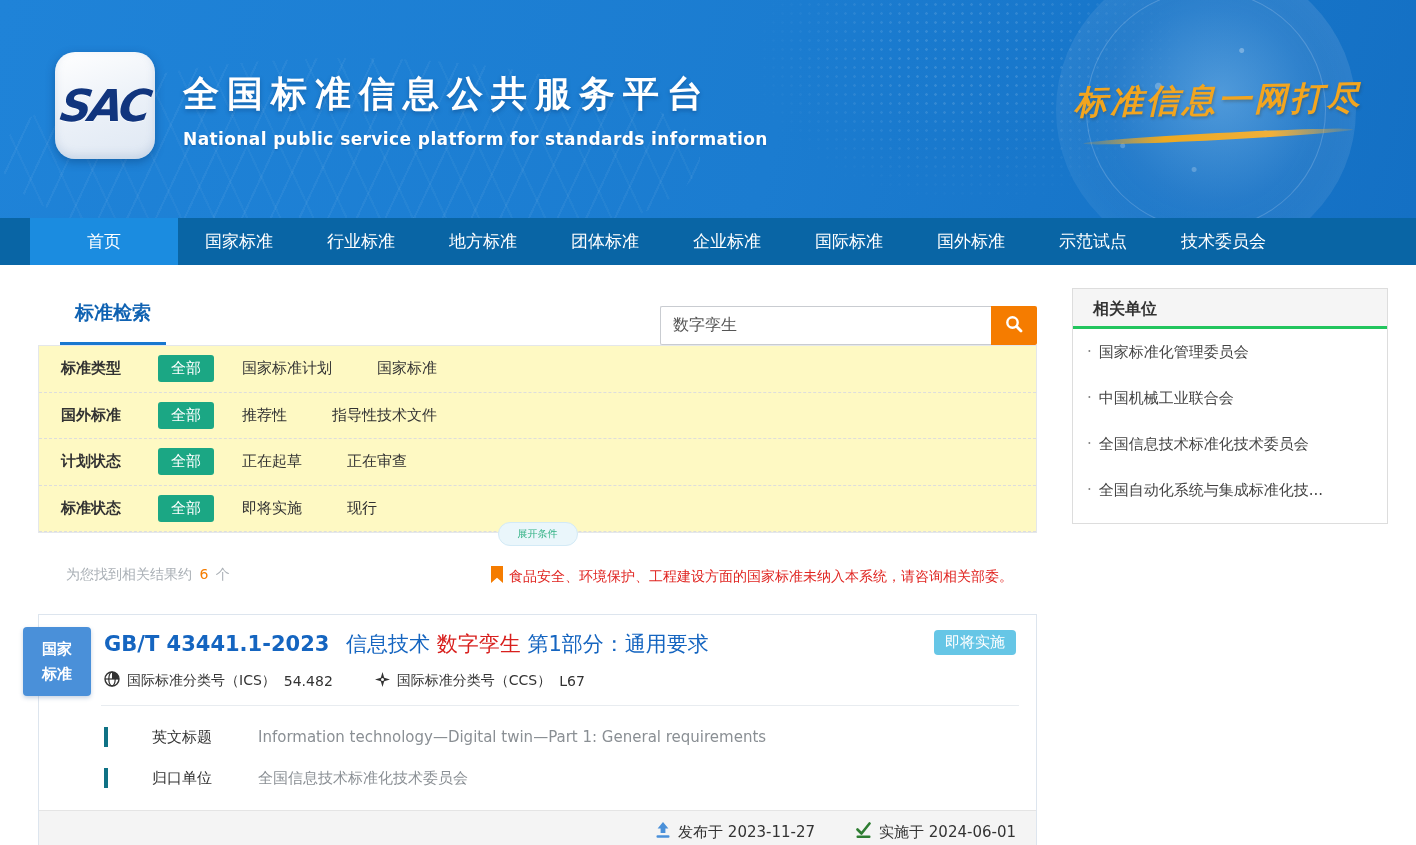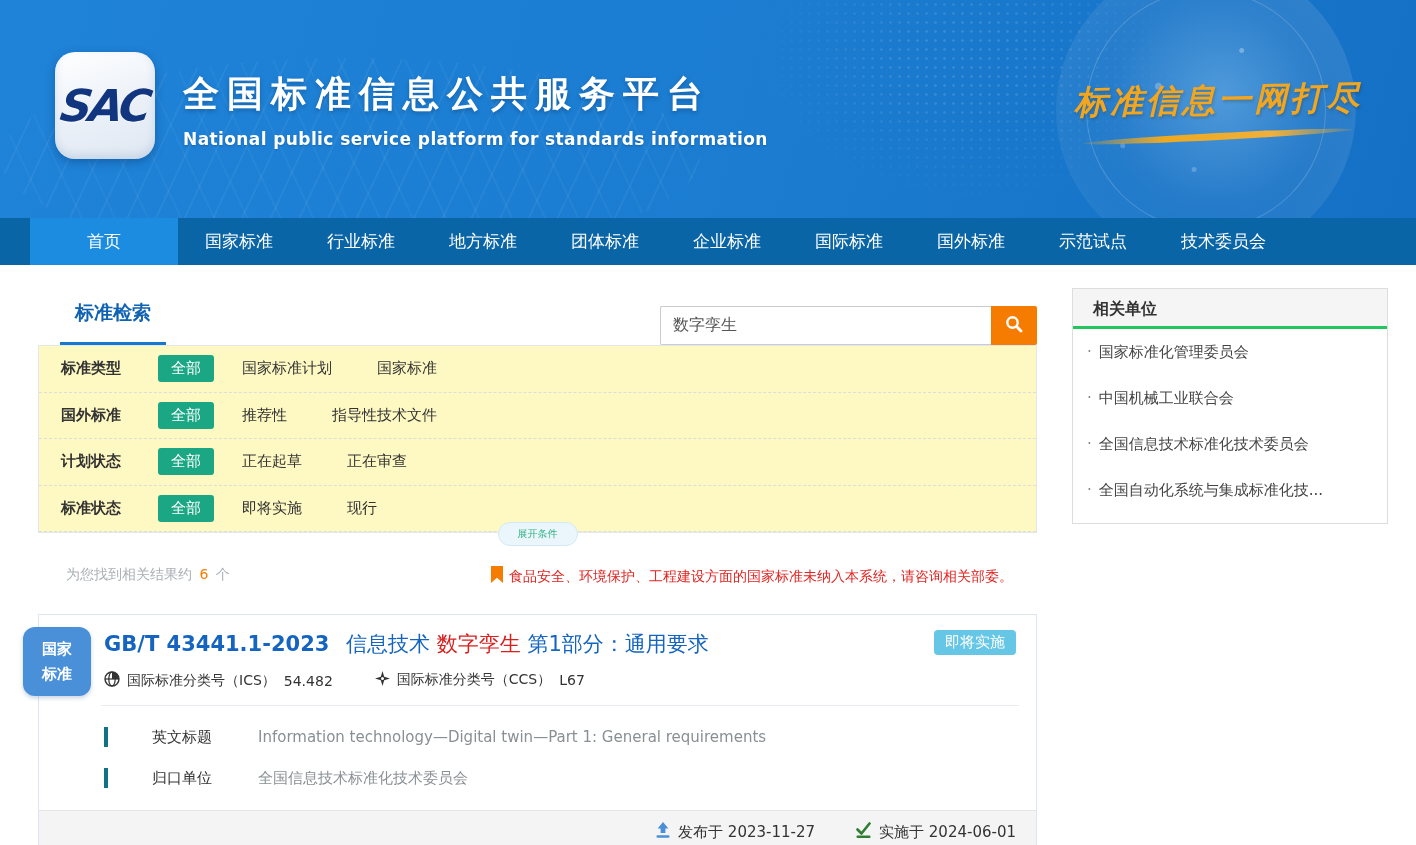--- a/index.html
+++ b/index.html
@@ -127,33 +127,33 @@
   .results-info { display:flex; justify-content:space-between; align-items:flex-start; margin-top:33px; padding-right:24px;margin-left:28px; }
   .results-count { font-size:14px; color:#aab0b6; }
   .results-count .num { color:#f57c00; margin:0 3px; }
   .notice { display:flex; align-items:center; font-size:14px; color:#e02420; }
   .notice svg { margin-right:5px; flex:none; }
 
   
   .card { position:relative; border:1px solid #dde5ee; margin-top:27px; background:#fff; }
   .card-badge {
     position:absolute; left:-16px; top:12px; width:68px; height:69px;
-    background:#4a90d9; border-radius:12px; color:#fff; font-size:15px; font-weight:bold;
+    background:#4a90d9; border-radius:4px; color:#fff; font-size:15px; font-weight:bold;
     display:flex; flex-direction:column; align-items:center; justify-content:center; line-height:1.65;
     box-shadow:0 2px 4px rgba(30,80,140,.25);
   }
   .card-head { display:flex; justify-content:space-between; align-items:flex-start; padding:15px 20px 0 65px; }
   .card-title { font-size:21px; cursor:pointer; }
   .card-title .code { font-weight:bold; color:#1565c0; margin-right:10px; }
   .card-title .t-blue { color:#1565c0; }
   .card-title .t-red { color:#d8201e; }
   .status-badge {
     background:#66c6e6; color:#fff; font-size:15px; padding:3px 11px; border-radius:4px; white-space:nowrap;
   }
-  .card-meta { display:flex; align-items:flex-start; padding:13px 20px 0 65px; font-size:14px; color:#333; }
+  .card-meta { display:flex; align-items:center; padding:13px 20px 0 65px; font-size:14px; color:#333; }
   .card-meta .meta-item { display:flex; align-items:center; margin-right:42px; }
   .card-meta svg { margin-right:7px; }
   .card-meta .meta-val { margin-left:8px; }
   .card-divider { border-top:1px solid #e8ecf0; margin:15px 17px 0 62px; }
   .field-row { display:flex; align-items:center; padding:0 20px 0 65px; margin-top:21px;gap:33px; }
   .field-bar { width:4px; height:20px; background:#0f7285; margin-right:11px; flex:none; }
   .field-label { font-size:15px; color:#333; white-space:nowrap; }
   .field-value { font-size:15px; color:#8a8f94; margin-left:13px; }
   .card-footer {
     margin-top:22px; height:43px; background:#f4f4f4; border-top:1px solid #e4e4e4;

